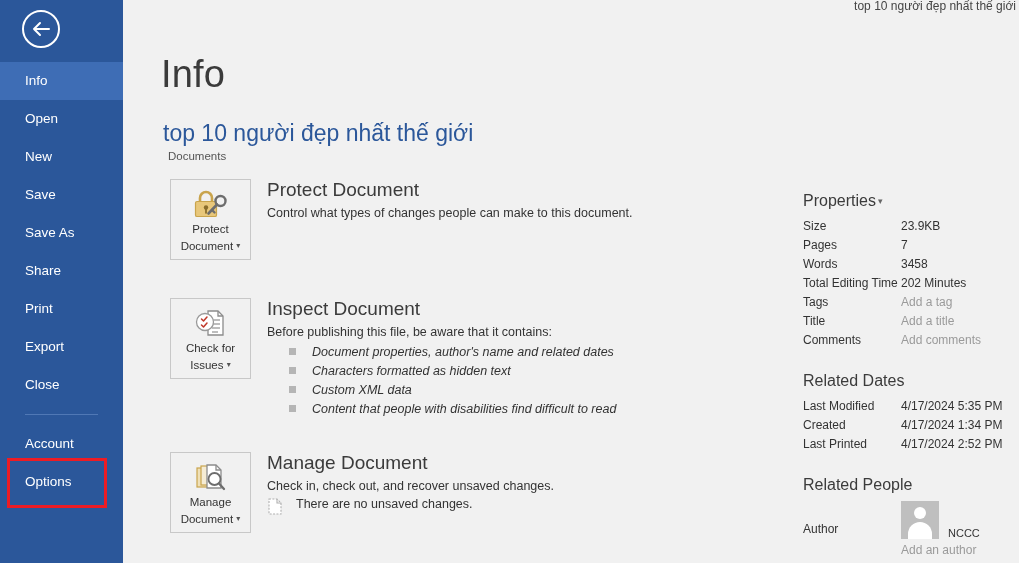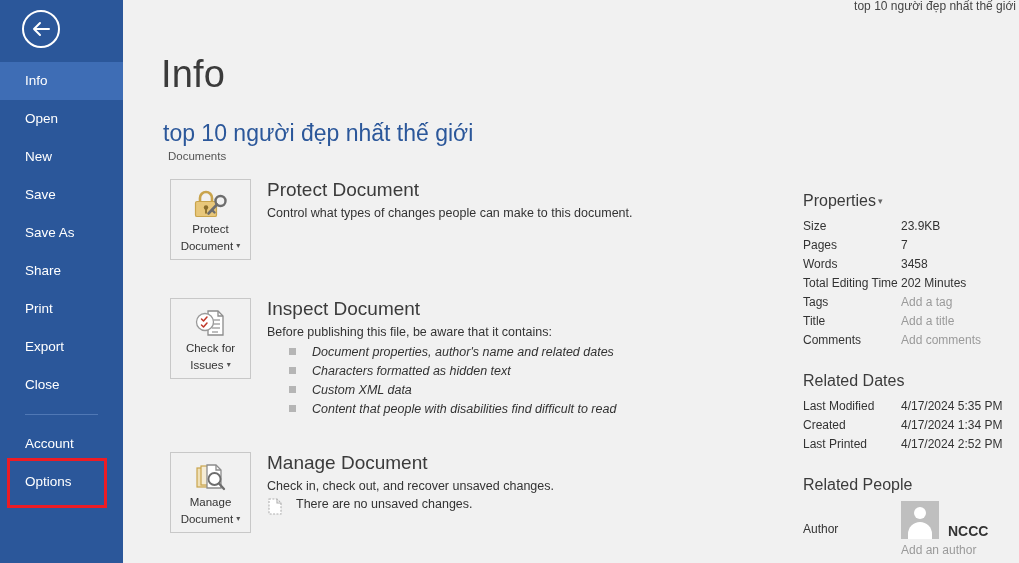--- a/index.html
+++ b/index.html
@@ -219,21 +219,21 @@
     border-radius: 50%;
     background: #ffffff;
   }
   .avatar .body {
     position: absolute;
     left: 7px; top: 21px;
     width: 24px; height: 20px;
     border-radius: 12px 12px 0 0;
     background: #ffffff;
   }
-  .person-name { margin-left: 9px; font-size: 14px; color: #333; font-weight: bold; }
+  .person-name { margin-left: 9px; font-size: 11px; color: #333; }
   .add-author {
     font-size: 12px;
     color: #9a9a9a;
     margin-left: 98px;
     margin-top: 4px;
     cursor: pointer;
   }
 </style>
 </head>
 <body>

